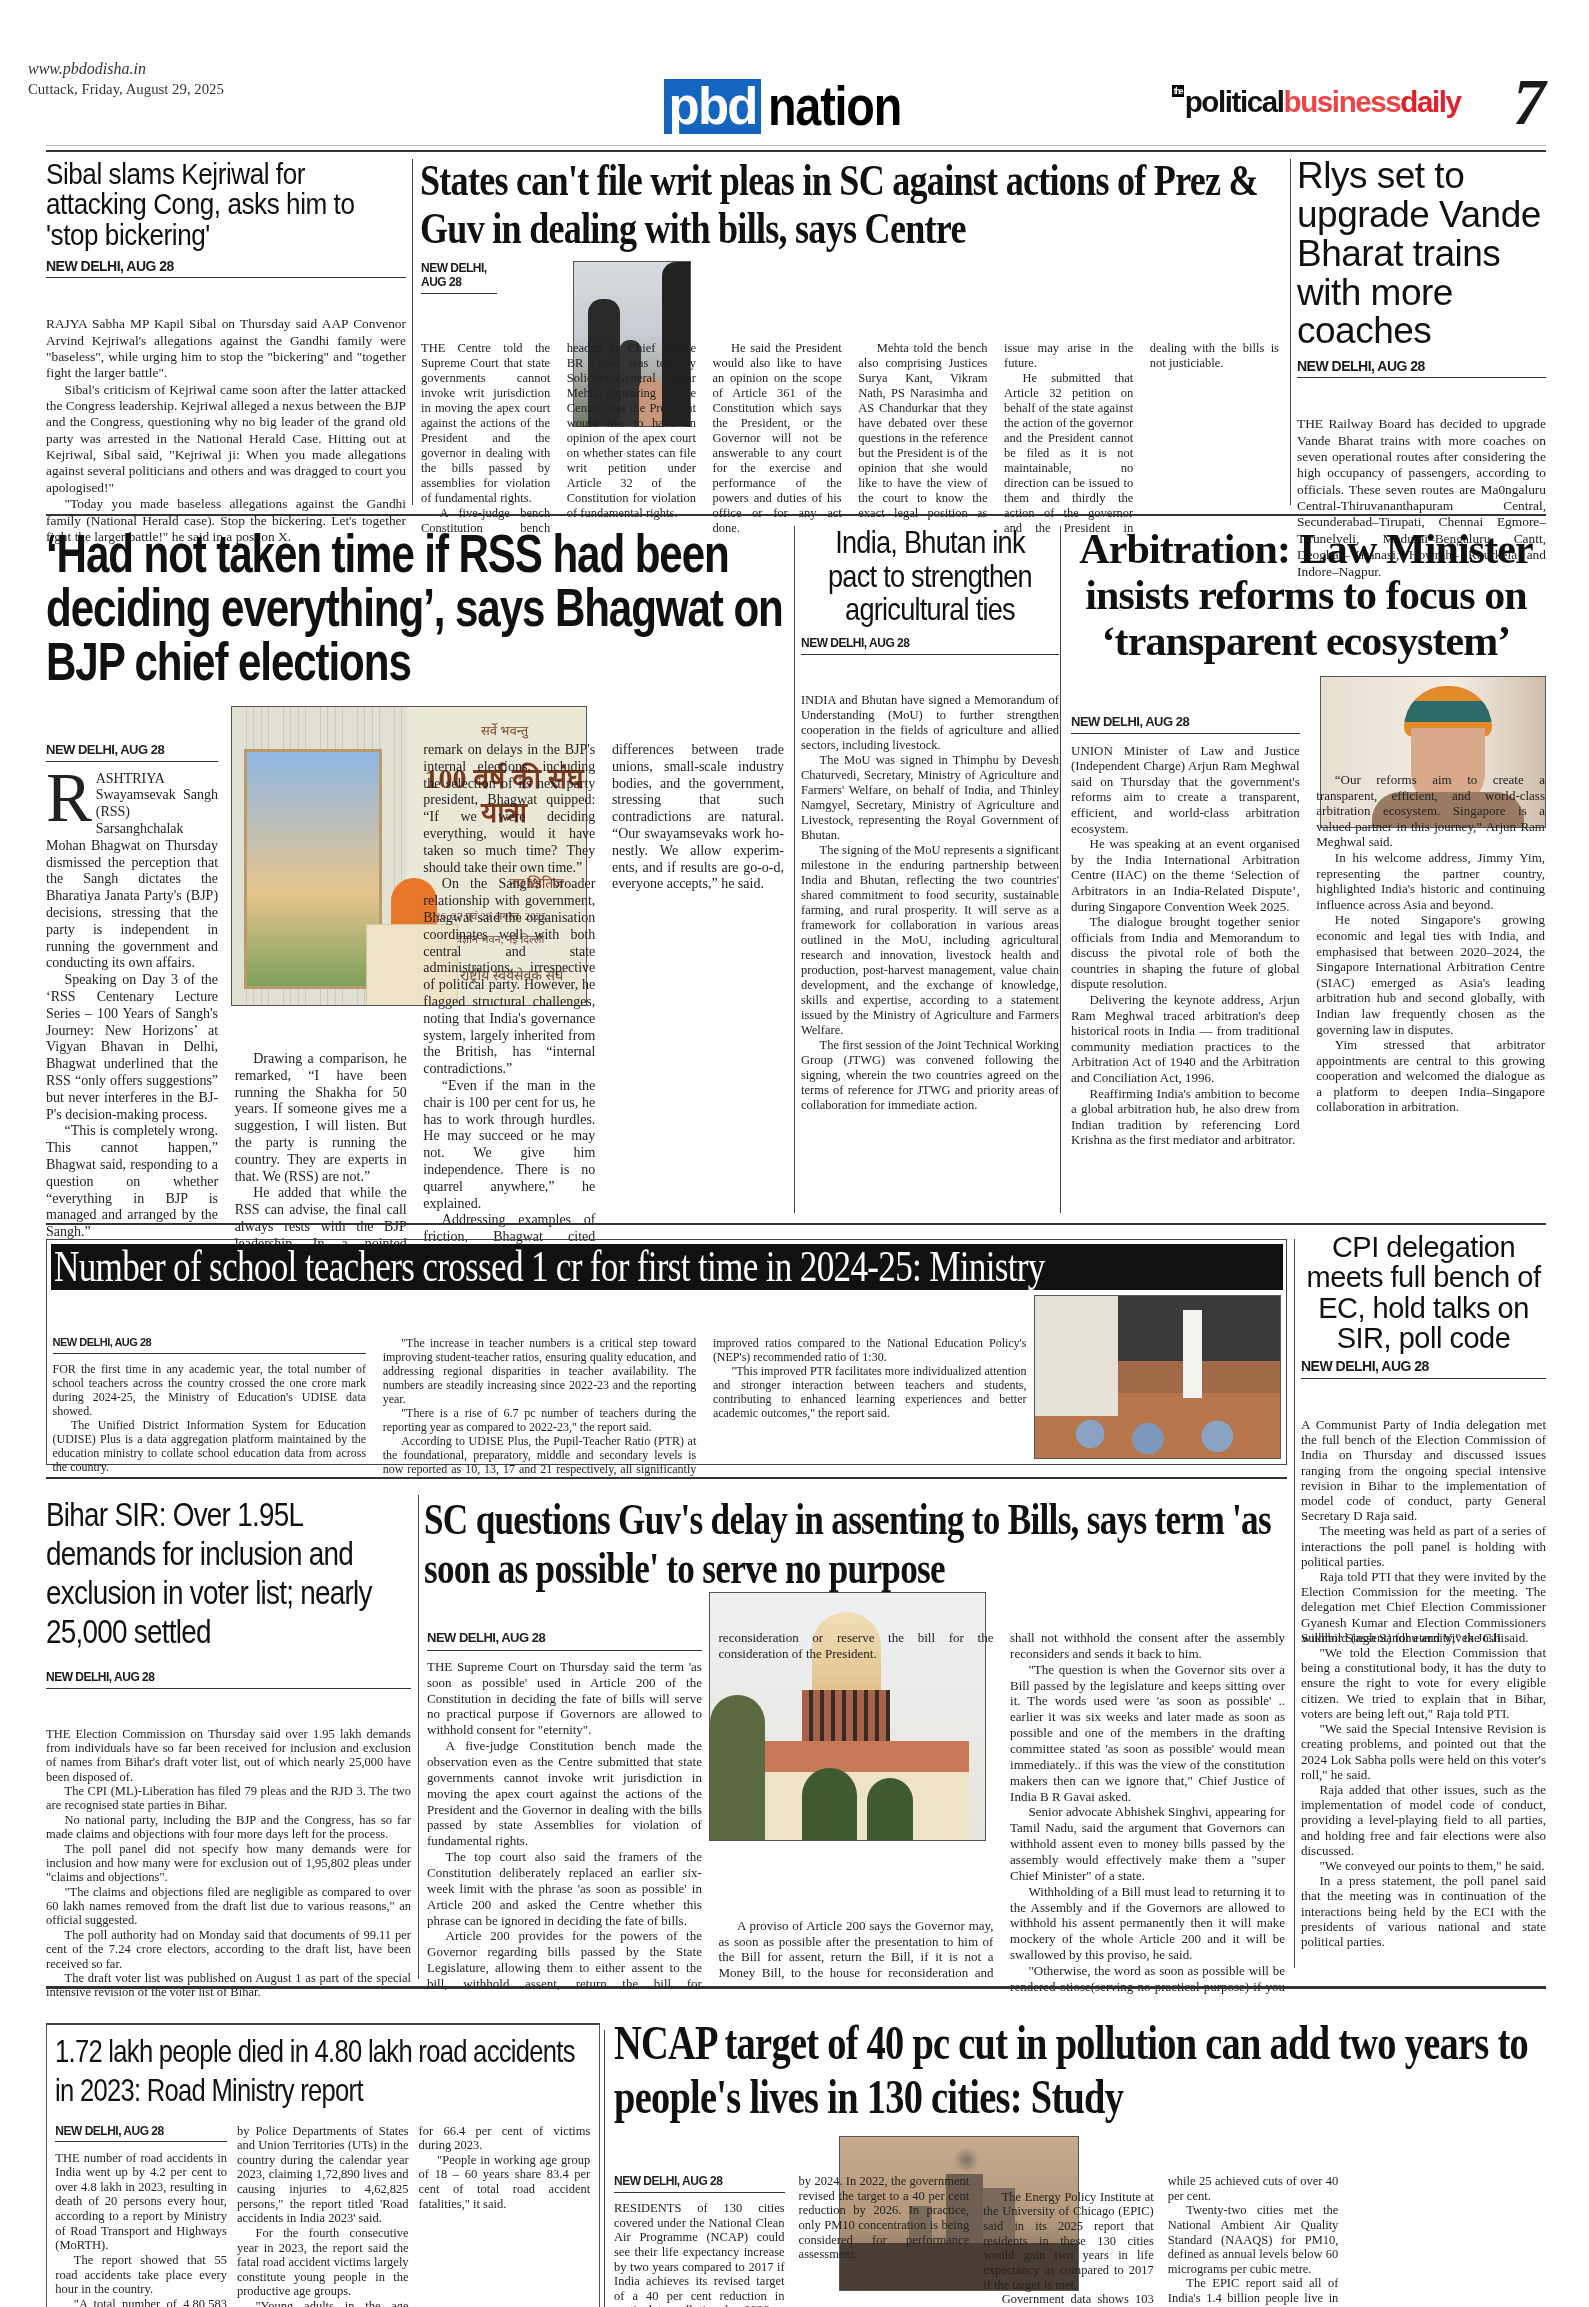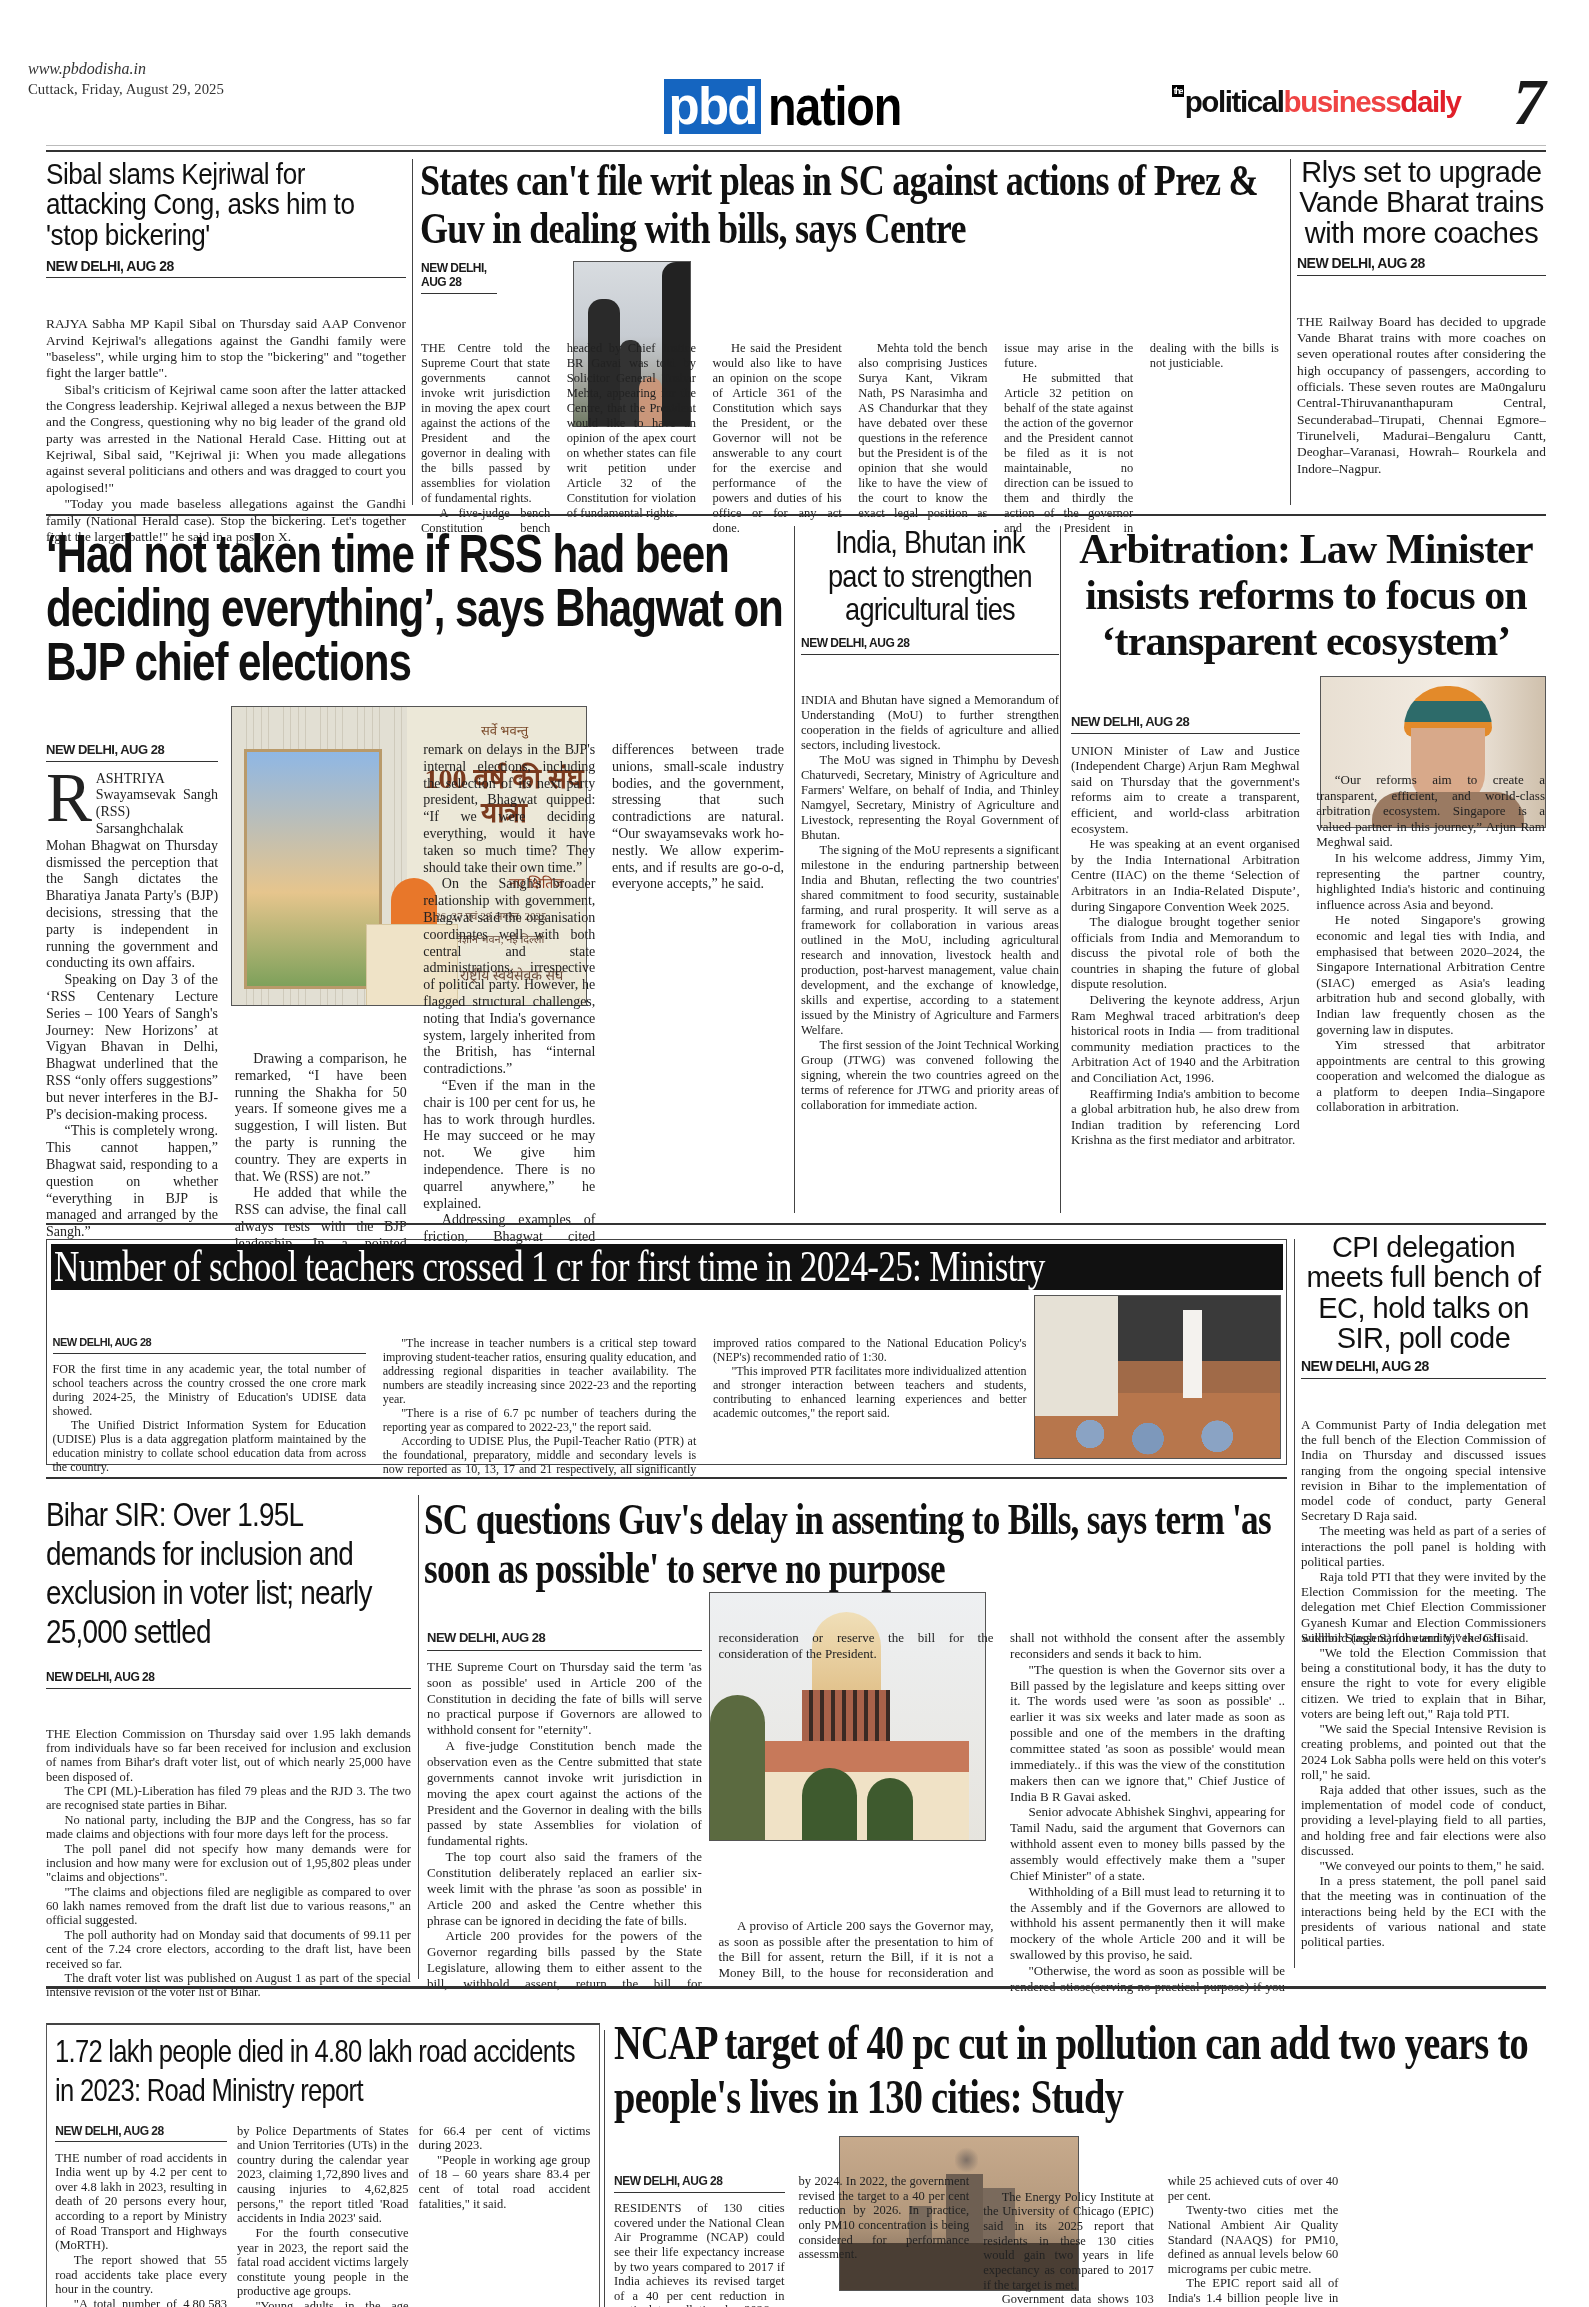--- a/index.html
+++ b/index.html
@@ -83,21 +83,21 @@
     <p class="first">THE Centre told the Supreme Court that state governments cannot invoke writ jurisdiction in moving the apex court against the actions of the President and the governor in dealing with the bills passed by assemblies for violation of fundamental rights.</p>
     <p>A five-judge bench Constitution bench headed by Chief Justice BR Gavai was told by Solicitor General Tushar Mehta, appearing for the Centre, that the President would like to have an opinion of the apex court on whether states can file writ petition under Article 32 of the Constitution for violation of fundamental rights.</p>
     <p>He said the President would also like to have an opinion on the scope of Article 361 of the Constitution which says the President, or the Governor will not be answerable to any court for the exercise and performance of the powers and duties of his office or for any act done.</p>
     <p>Mehta told the bench also comprising Justices Surya Kant, Vikram Nath, PS Narasimha and AS Chandurkar that they have debated over these questions in the reference but the President is of the opinion that she would like to have the view of the court to know the exact legal position as issue may arise in the future.</p>
     <p>He submitted that Article 32 petition on behalf of the state against the action of the governor and the President cannot be filed as it is not maintainable, no direction can be issued to them and thirdly the action of the governor and the President in dealing with the bills is not justiciable.</p>
   </div>
 </div>
 <div class="vrule" style="left:1290px;top:159px;height:346px;"></div>
 
 <div class="abs" style="left:1297px;top:157px;width:249px;">
-  <div class="hl hl-sans" style="font-size:29px;text-align:center;letter-spacing:-0.5px;">Rlys set to upgrade Vande Bharat trains with more coaches</div>
+  <div class="hl hl-sans" style="font-size:37px;letter-spacing:-0.5px;">Rlys set to upgrade Vande Bharat trains with more coaches</div>
   <div style="height:6.5px"></div>
   <span class="dl">NEW DELHI, AUG 28</span>
   <div class="body-text" style="font-size:13.4px;">
     <p class="first">THE Railway Board has decided to upgrade Vande Bharat trains with more coaches on seven operational routes after considering the high occupancy of passengers, according to officials. These seven routes are Ma0ngaluru Central-Thiruvananthapuram Central, Secunderabad–Tirupati, Chennai Egmore–Tirunelveli, Madurai–Bengaluru Cantt, Deoghar–Varanasi, Howrah– Rourkela and Indore–Nagpur.</p>
   </div>
 </div>
 
 <div class="rule" style="left:46px;top:514px;width:1500px;height:2.3px;"></div>
 
 <div class="abs" style="left:46px;top:526px;width:747px;">

